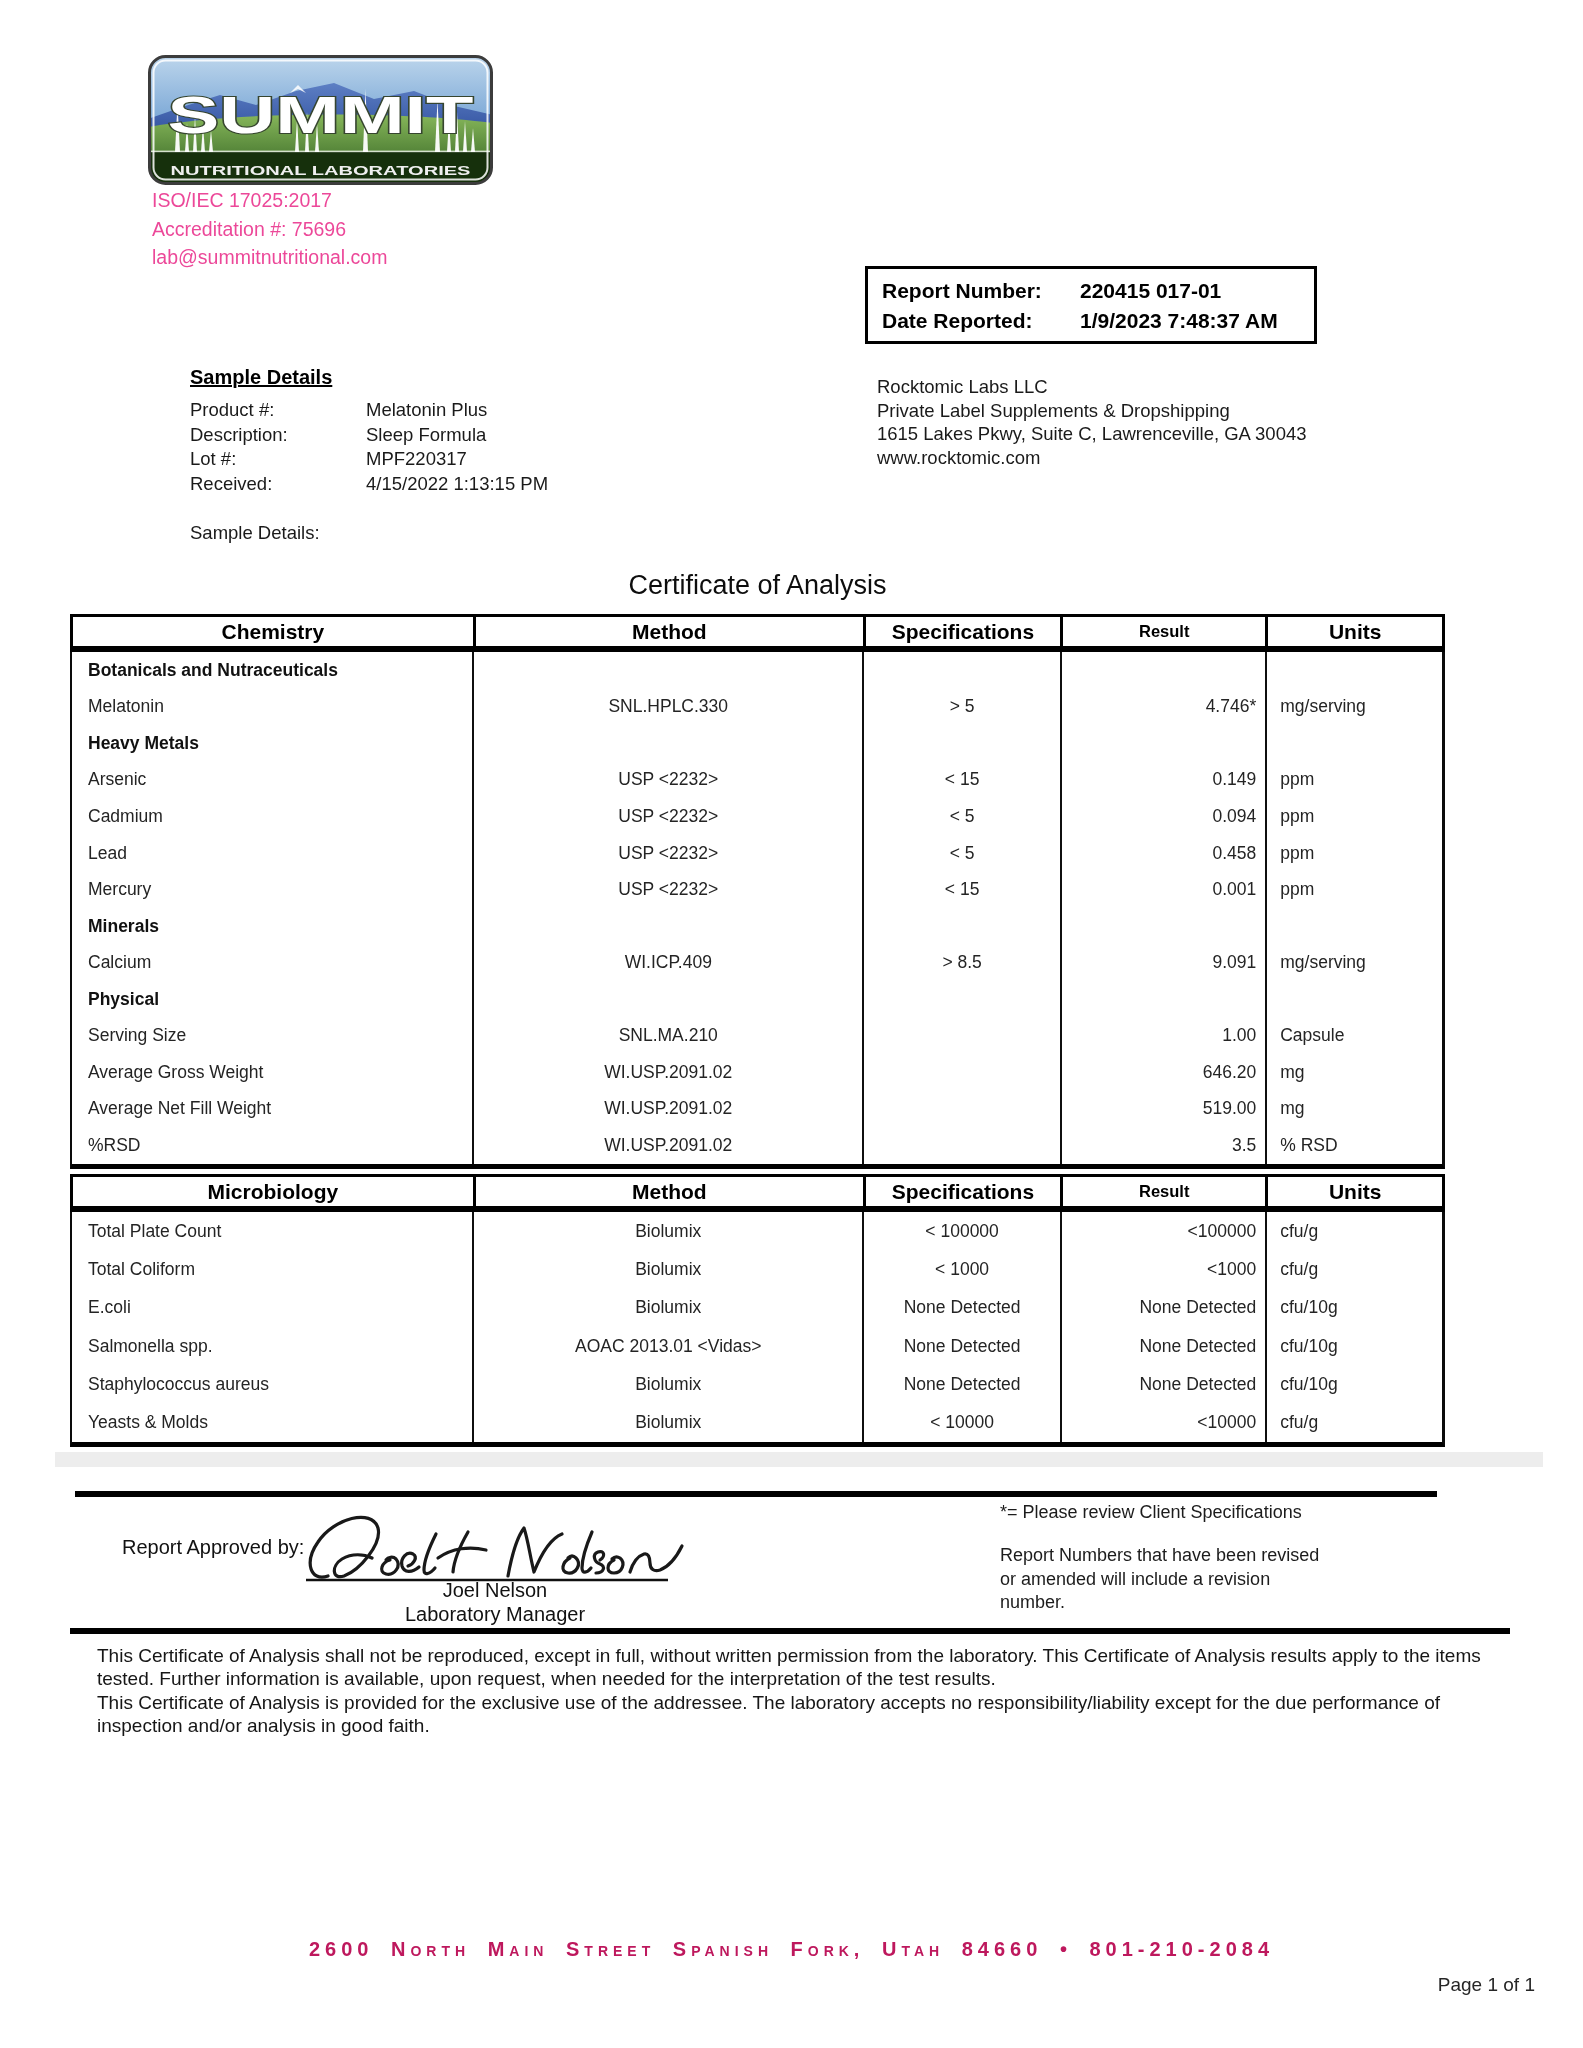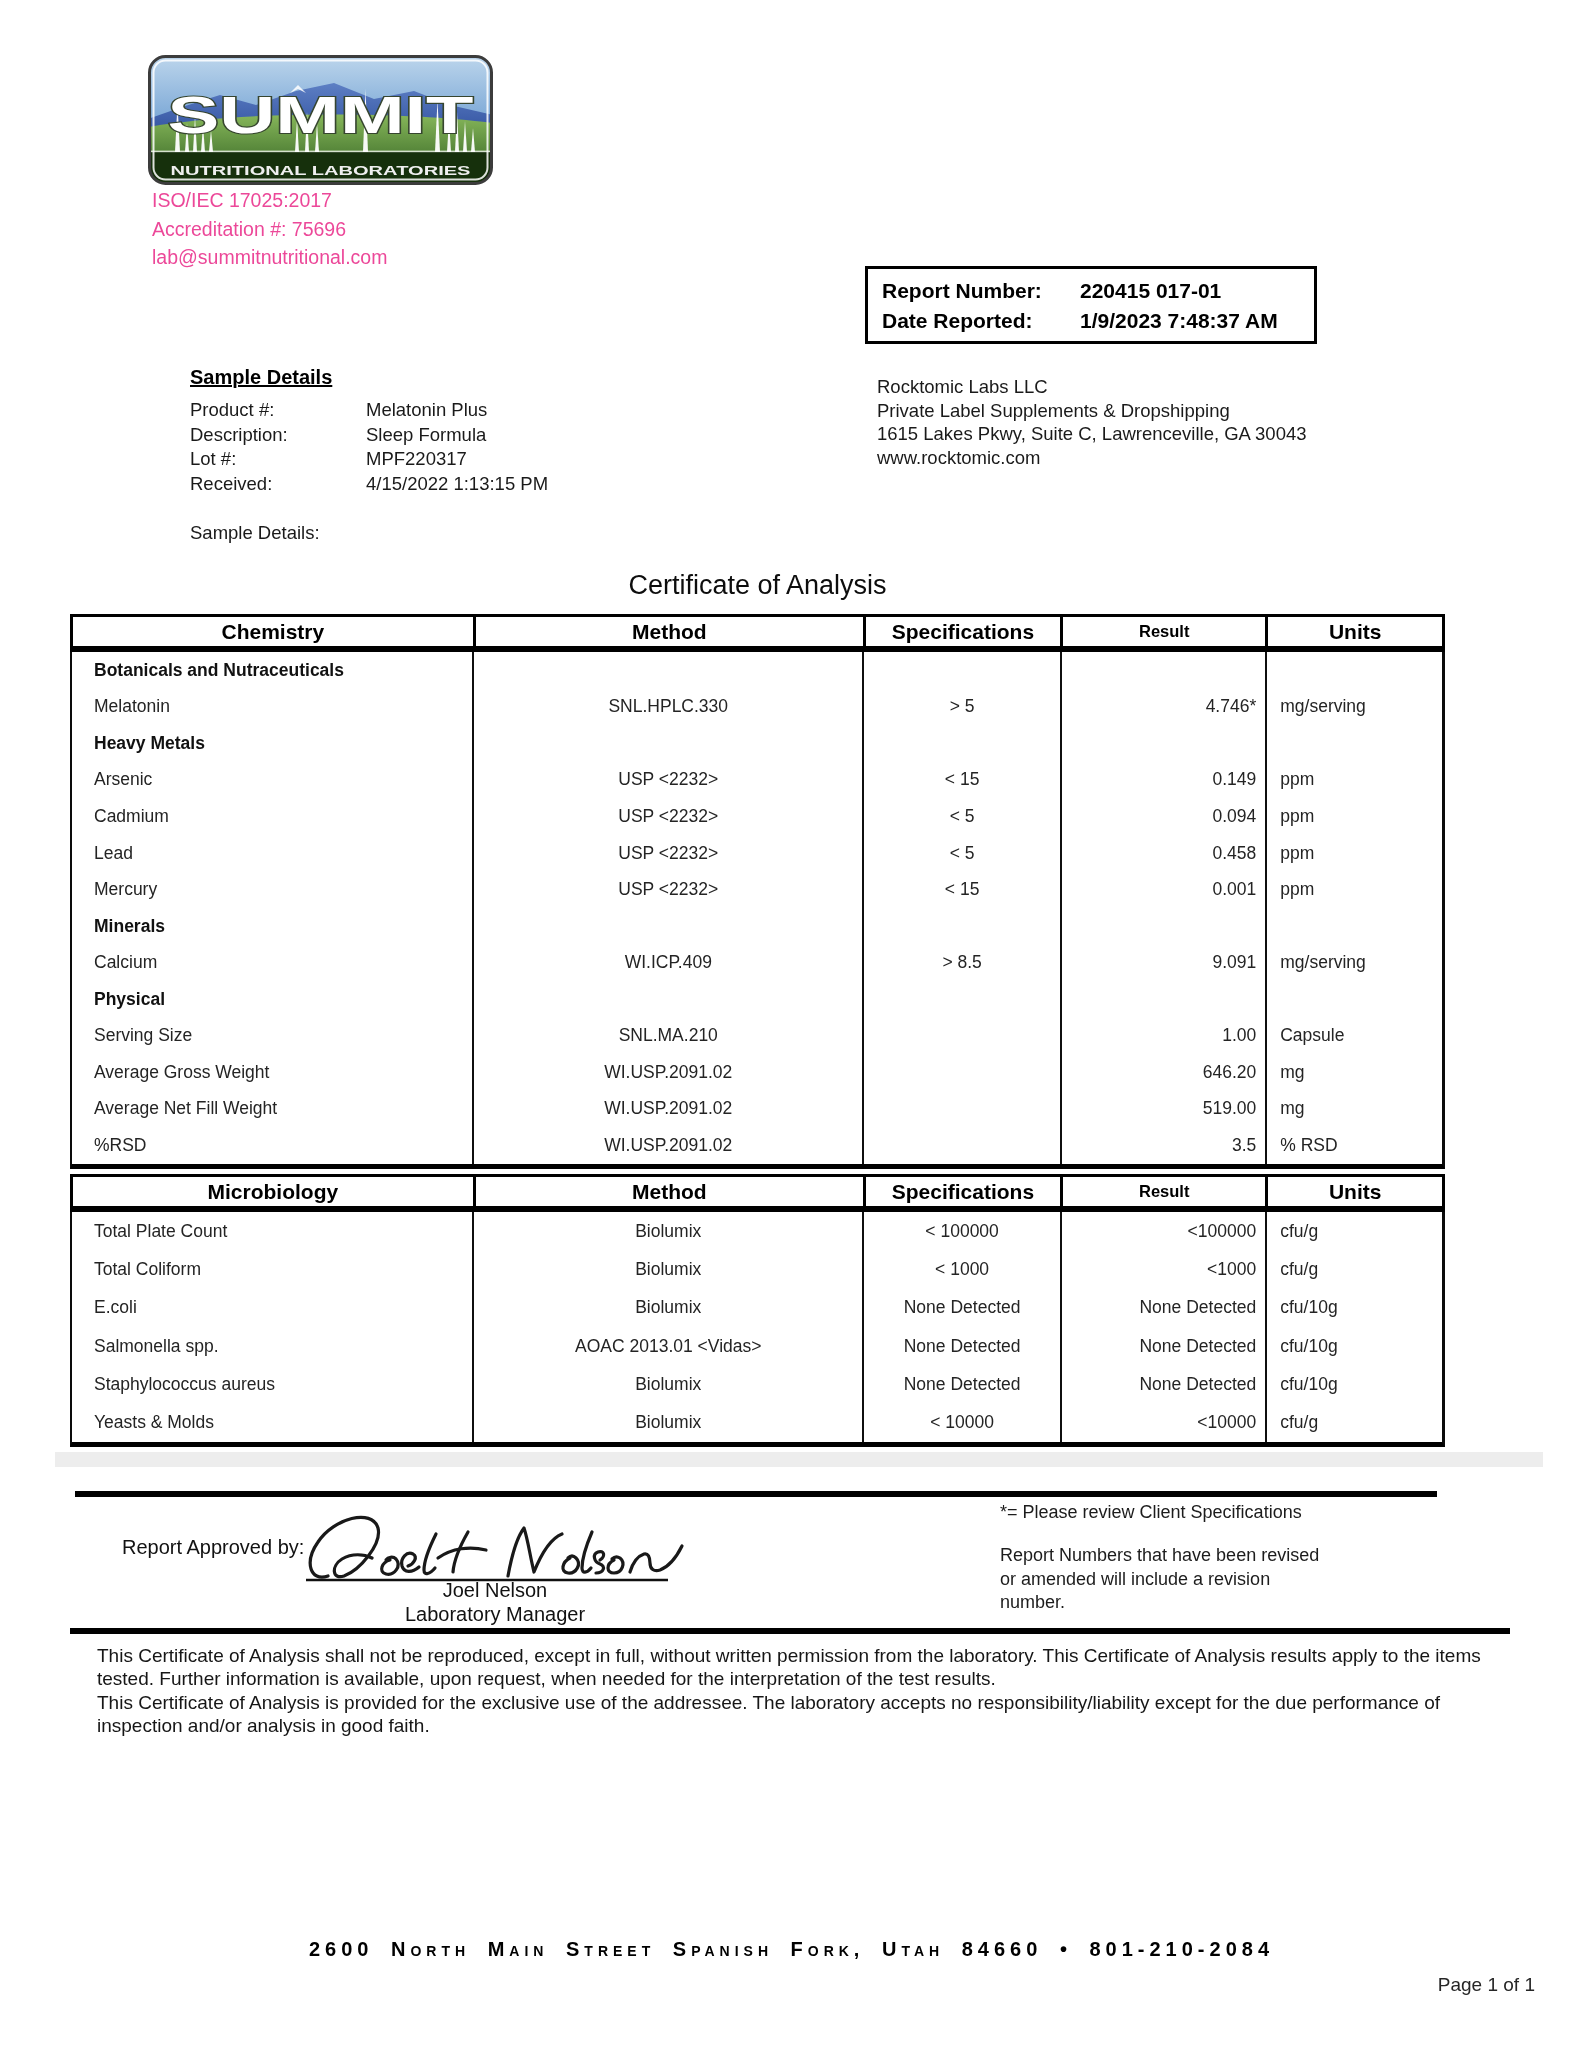--- a/index.html
+++ b/index.html
@@ -47,21 +47,21 @@
 
   .tbl-body {
     box-sizing:border-box; width:1375px; display:grid;
     grid-template-columns:29.2% 28.5% 14.4% 15% 12.9%;
     border-left:2px solid #0a0a0a; border-right:3px solid #0a0a0a; border-bottom:5px solid #000;
   }
   .chem-body { grid-auto-rows:36.55px; }
   .micro-body { grid-auto-rows:38.3px; }
   .c { display:flex; align-items:center; font-size:17.5px; color:#242424; overflow:hidden; }
   .c2,.c3,.c4,.c5 { border-left:2px solid #0f0f0f; }
-  .c1 { padding-left:22px; }
+  .c1 { padding-left:16px; }
   .c2 { justify-content:center; text-align:center; }
   .c3 { justify-content:center; }
   .c4 { justify-content:flex-end; padding-right:9px; }
   .c5 { padding-left:13px; }
   .section { font-weight:bold; color:#111; }
 
   .gray-band { left:55px; top:1452px; width:1488px; height:15px; background:#ededed; }
   .rule-a { left:75px; top:1491px; width:1362px; height:6px; background:#000; }
   .rule-b { left:70px; top:1628px; width:1440px; height:6px; background:#000; }
 
@@ -72,21 +72,21 @@
 
   .notes { left:1000px; top:1502px; width:322px; font-size:18px; color:#1c1c1c; }
   .note-revision { margin-top:21px; line-height:23.5px; }
 
   .disclaimer { left:97px; top:1644px; width:1386px; font-size:19px; line-height:23.3px; color:#161616; }
   .disclaimer p { margin:0; }
 
   .footer-address {
     left:0; top:1938px; width:1583px; text-align:center;
     font-variant:small-caps; letter-spacing:5px; word-spacing:7px;
-    font-size:20px; font-weight:bold; color:#000000;
+    font-size:20px; font-weight:bold; color:#be185d;
   }
   .page-num { left:1335px; top:1974px; width:200px; text-align:right; font-size:19px; color:#262626; }
 </style>
 </head>
 <body>
 
 <div class="page">
 
   <svg class="abs" style="left:148px; top:55px;" width="345" height="130" viewBox="0 0 345 130">
     <defs>

